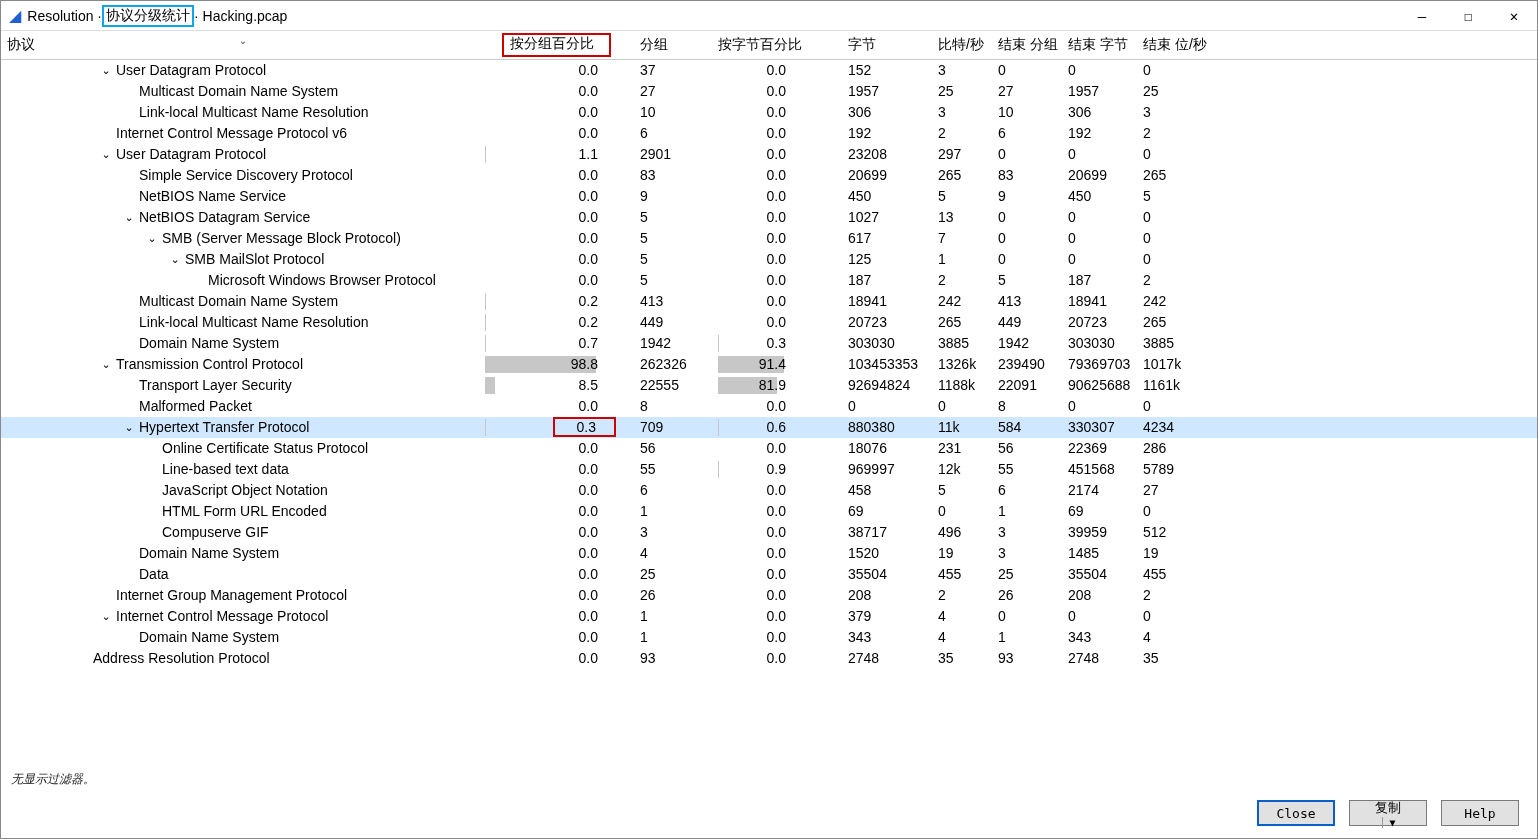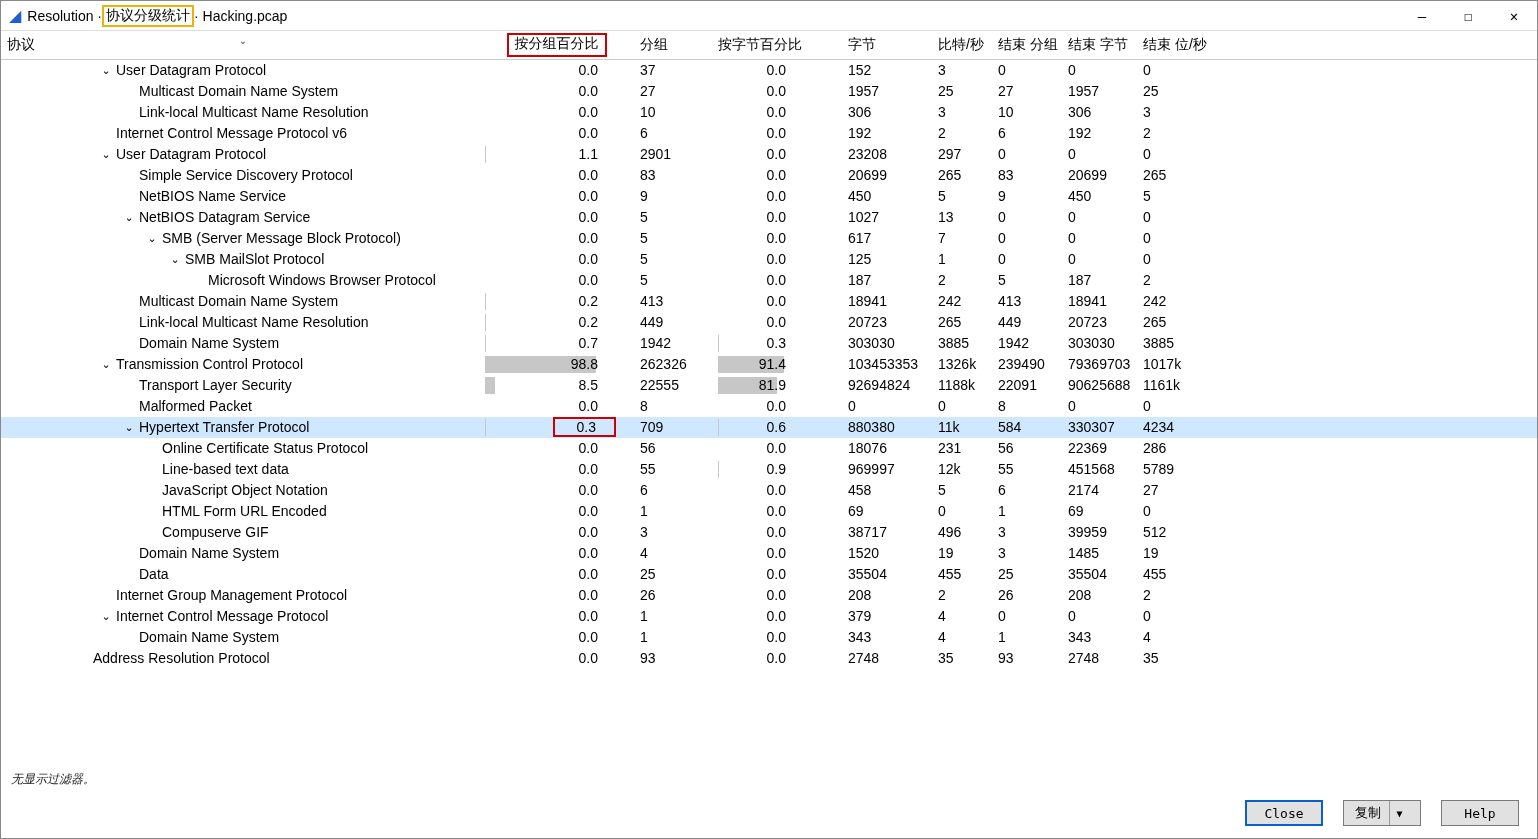--- a/index.html
+++ b/index.html
@@ -1,31 +1,31 @@
 <!DOCTYPE html>
 <html><head>
 <meta charset="utf-8">
 <style>
   * { box-sizing: border-box; margin: 0; padding: 0; }
   html, body { height: 100%; font-family: "Segoe UI", Tahoma, sans-serif; font-size: 14px; color: #000; background: #fff; }
   .window { display: flex; flex-direction: column; height: 839px; width: 1538px; border: 1px solid #888; }
   .titlebar { height: 30px; display: flex; align-items: center; padding: 0 0 0 8px; border-bottom: 1px solid #ddd; font-size: 14px; }
   .titlebar .icon { color: #2060d0; margin-right: 6px; font-size: 16px; }
   .title-pre { }
-  .title-mid { border: 2px solid #eab308; padding: 0 2px; }
+  .title-mid { border: 2px solid #0ea5e9; padding: 0 2px; }
   .title-post { }
   .win-controls { margin-left: auto; display: flex; }
   .win-btn { width: 46px; height: 30px; display: flex; align-items: center; justify-content: center; font-family: monospace; font-size: 14px; }
 
   .content { flex: 1; position: relative; overflow: hidden; display: flex; flex-direction: column; }
   .table-wrap { flex: 1; overflow-y: scroll; }
   .table { width: 100%; border-collapse: collapse; table-layout: fixed; }
   .table thead th { text-align: left; font-weight: normal; padding: 4px 6px; border-bottom: 1px solid #ccc; background: #fff; position: sticky; top: 0; white-space: nowrap; overflow: hidden; margin-left: 40px; }
   .table thead th.c-pct-pkt { position: sticky; top: 0; }
-  .table thead th .hdr-box { display: inline-block; border: 2px solid #c00; padding: 0 6px 2px 6px; margin: -2px -6px; }
+  .table thead th .hdr-box { display: inline-block; border: 2px solid #c00; padding: 0 15px 2px 6px; margin: -2px -6px; }
   .col-proto { width: 478px; }
   .col-pctpkt { width: 155px; text-align: right; padding-right: 36px; }
   .col-pkt { width: 78px; }
   .col-pctbyte { width: 130px; text-align: right; padding-right: 56px; }
   .col-byte { width: 90px; }
   .col-bits { width: 60px; }
   .col-endpkt { width: 70px; }
   .col-endbyte { width: 75px; }
   .col-endbits { width: auto; }
 
@@ -36,24 +36,24 @@
   .proto-label { }
   .pct-cell { position: relative; padding-right: 36px !important; }
   .pct-bar { position: absolute; left: 6px; top: 2px; bottom: 2px; background: #c7c7c7; z-index: 0; }
   .pct-text { position: relative; z-index: 1; display: block; text-align: right; }
   .pctb-cell { position: relative; padding-right: 56px !important; }
   .pctb-bar { position: absolute; left: 6px; top: 2px; bottom: 2px; background: #c7c7c7; z-index: 0; }
   .pctb-text { position: relative; z-index: 1; display: block; text-align: right; }
   .hl-box { display: inline-block; border: 2px solid #c00; padding: 0 18px 0 22px; margin: -2px -18px -2px -22px; }
 
   .status { font-style: italic; font-size: 12px; padding: 4px 10px; color: #222; }
-  .footer { display: flex; justify-content: flex-end; gap: 20px; padding: 8px 18px 12px; }
+  .footer { display: flex; justify-content: flex-end; gap: 14px; padding: 8px 18px 12px; }
   .btn { min-width: 78px; height: 26px; border: 1px solid #7a7a7a; background: #e1e1e1; font-family: monospace; font-size: 13px; display: inline-flex; align-items: center; justify-content: center; cursor: pointer; }
   .btn.primary { border: 2px solid #0a60c8; }
-  .btn.split { padding-right: 0; }
+  .btn.split { padding-right: 0; flex-direction: column; }
   .btn.split .caret { border-left: 1px solid #9a9a9a; width: 20px; height: 100%; display: inline-flex; align-items: center; justify-content: center; margin-left: 8px; font-size: 10px; }
 
   .dropdown-indicator { width: 12px; display: inline-block; text-align: center; position: absolute; left: 236px; top: 4px; font-size: 10px; color: #555; }
 </style>
 </head>
 <body>
 
 <div class="window">
   <div class="titlebar">
     <span class="icon">◢</span>

